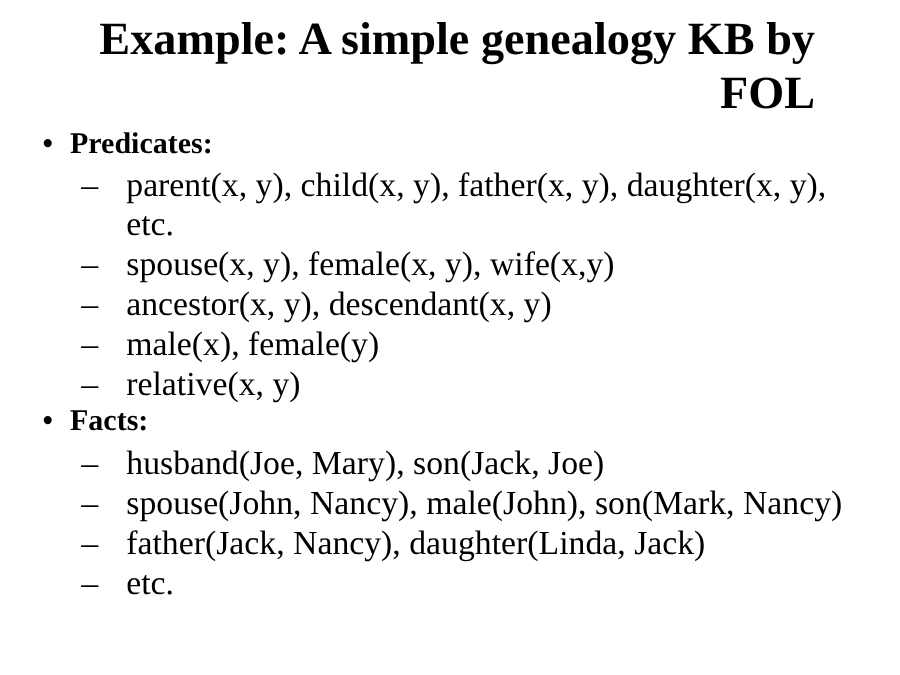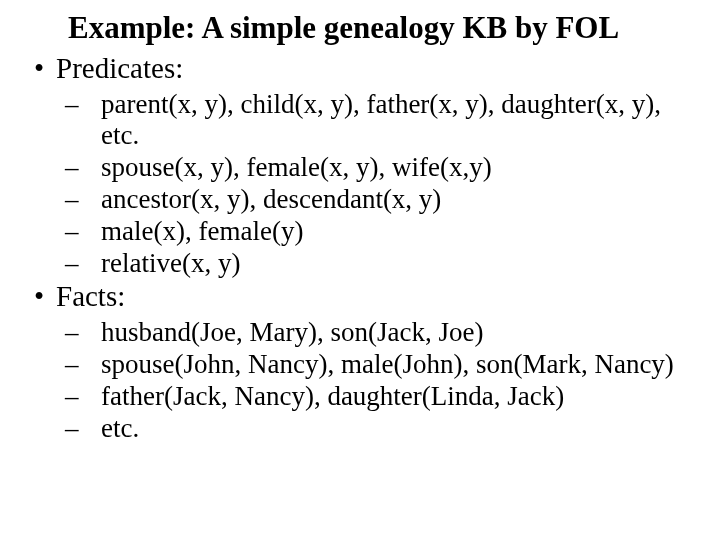--- a/index.html
+++ b/index.html
@@ -11,33 +11,33 @@
     font-family: "Times New Roman", Times, serif;
     color: #000000;
   }
   .slide {
     box-sizing: border-box;
     width: 720px;
     height: 540px;
     padding: 10px 28px 0 28px;
   }
   .title {
-    font-size: 31px;
+    font-size: 37px;
     font-weight: bold;
-    text-align: left;
+    text-align: right;
     margin: 0 0 6px 0;
     padding-left: 40px;
     padding-right: 40px;
   }
   .section {
     margin: 0;
   }
   .section-heading {
-    font-size: 29px;
-    font-weight: normal;
+    font-size: 24px;
+    font-weight: bold;
     margin: 0 0 4px 0;
     padding-left: 6px;
   }
   .section-heading .bullet {
     display: inline-block;
     width: 22px;
   }
   .sublist {
     font-size: 27px;
     font-weight: normal;

